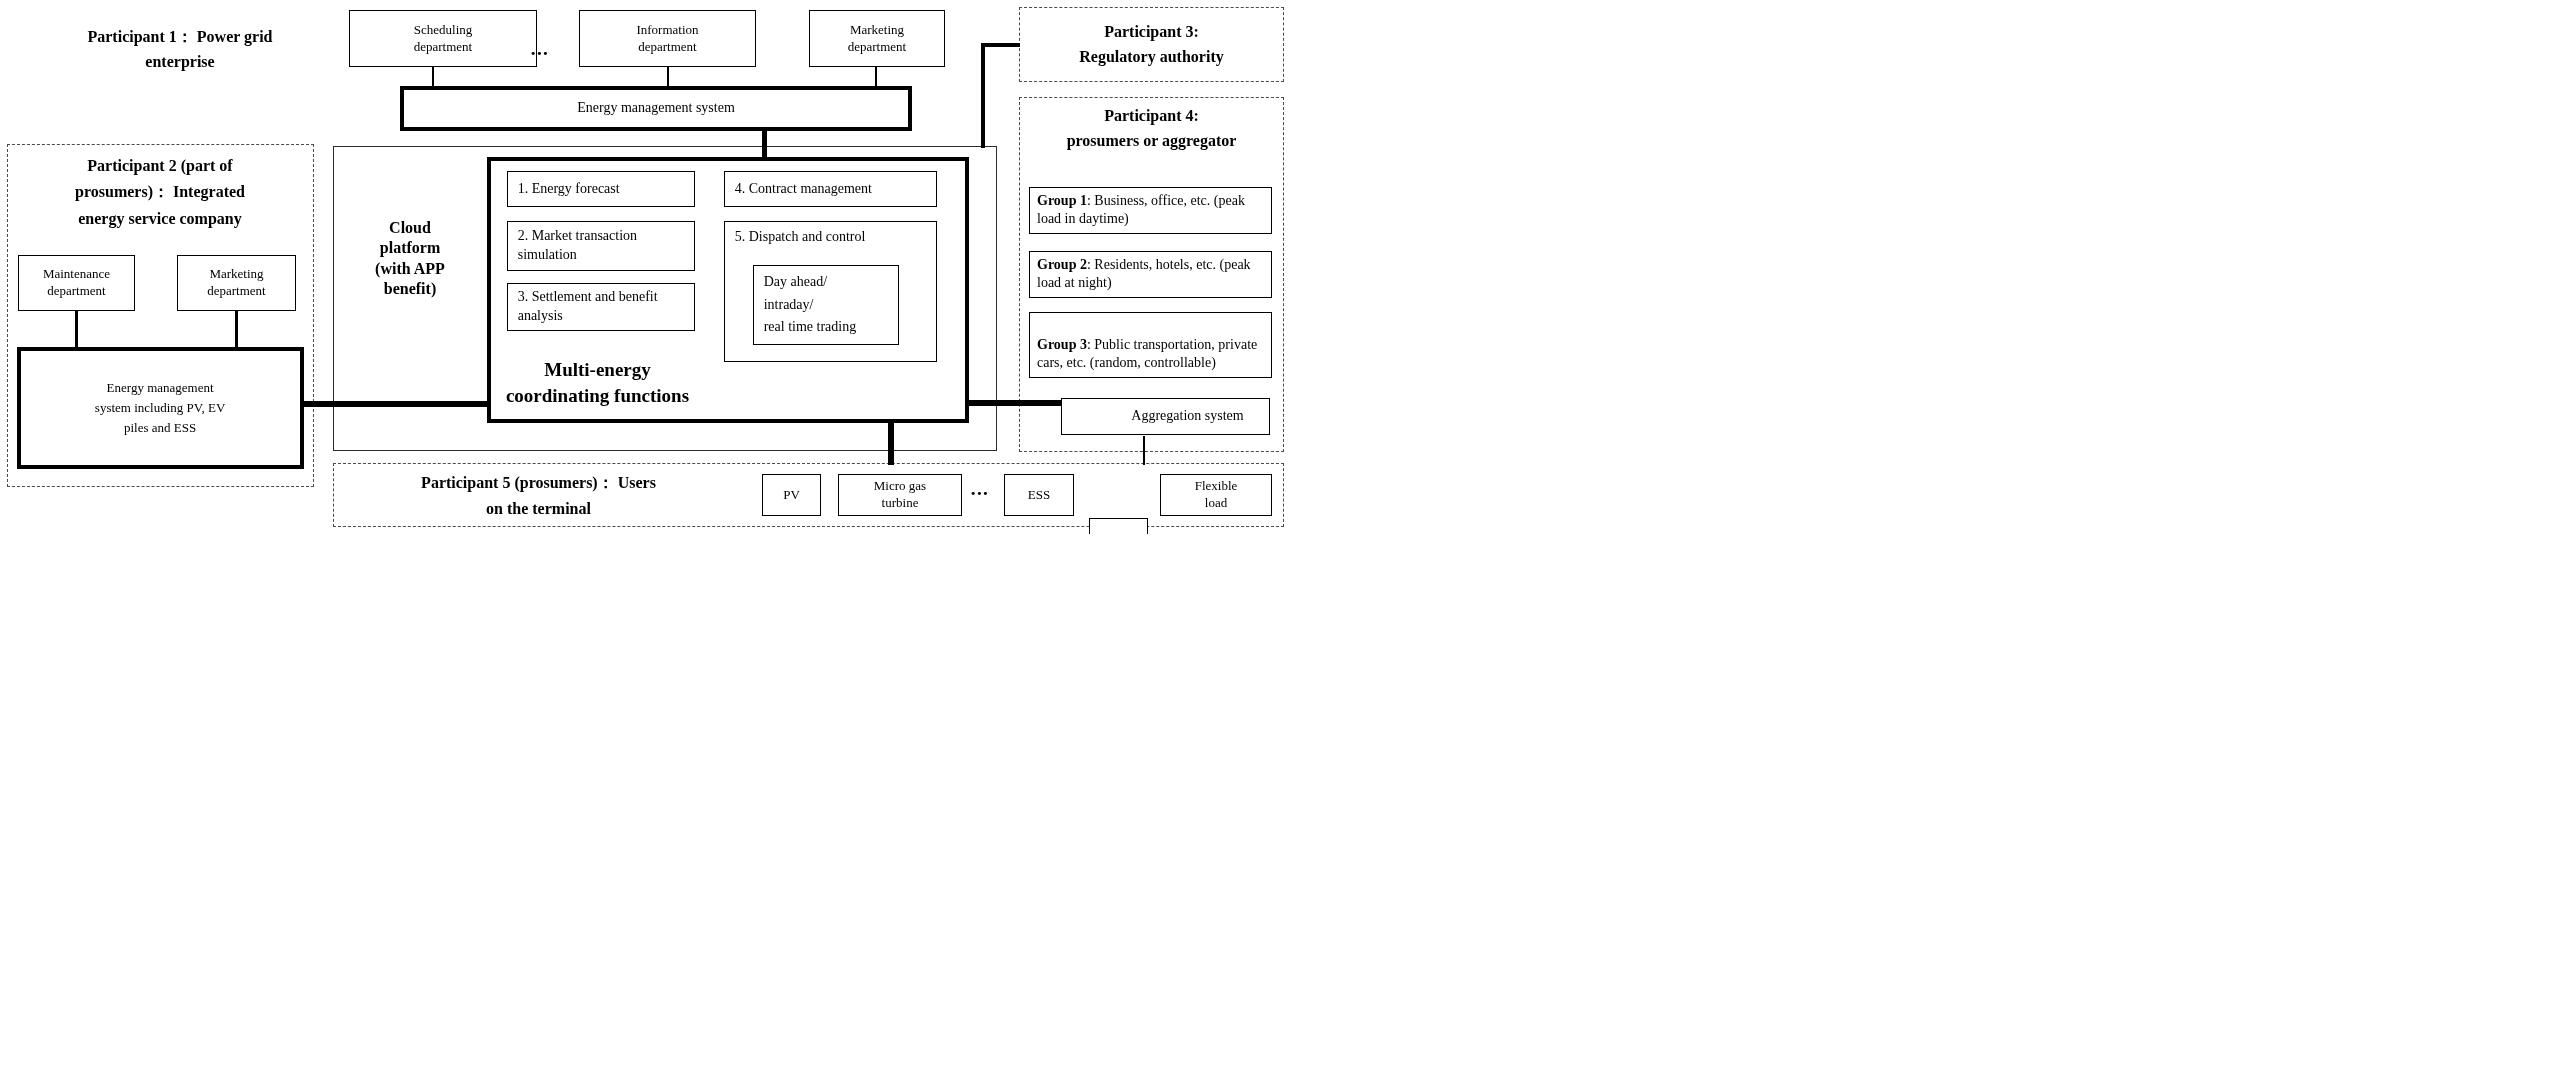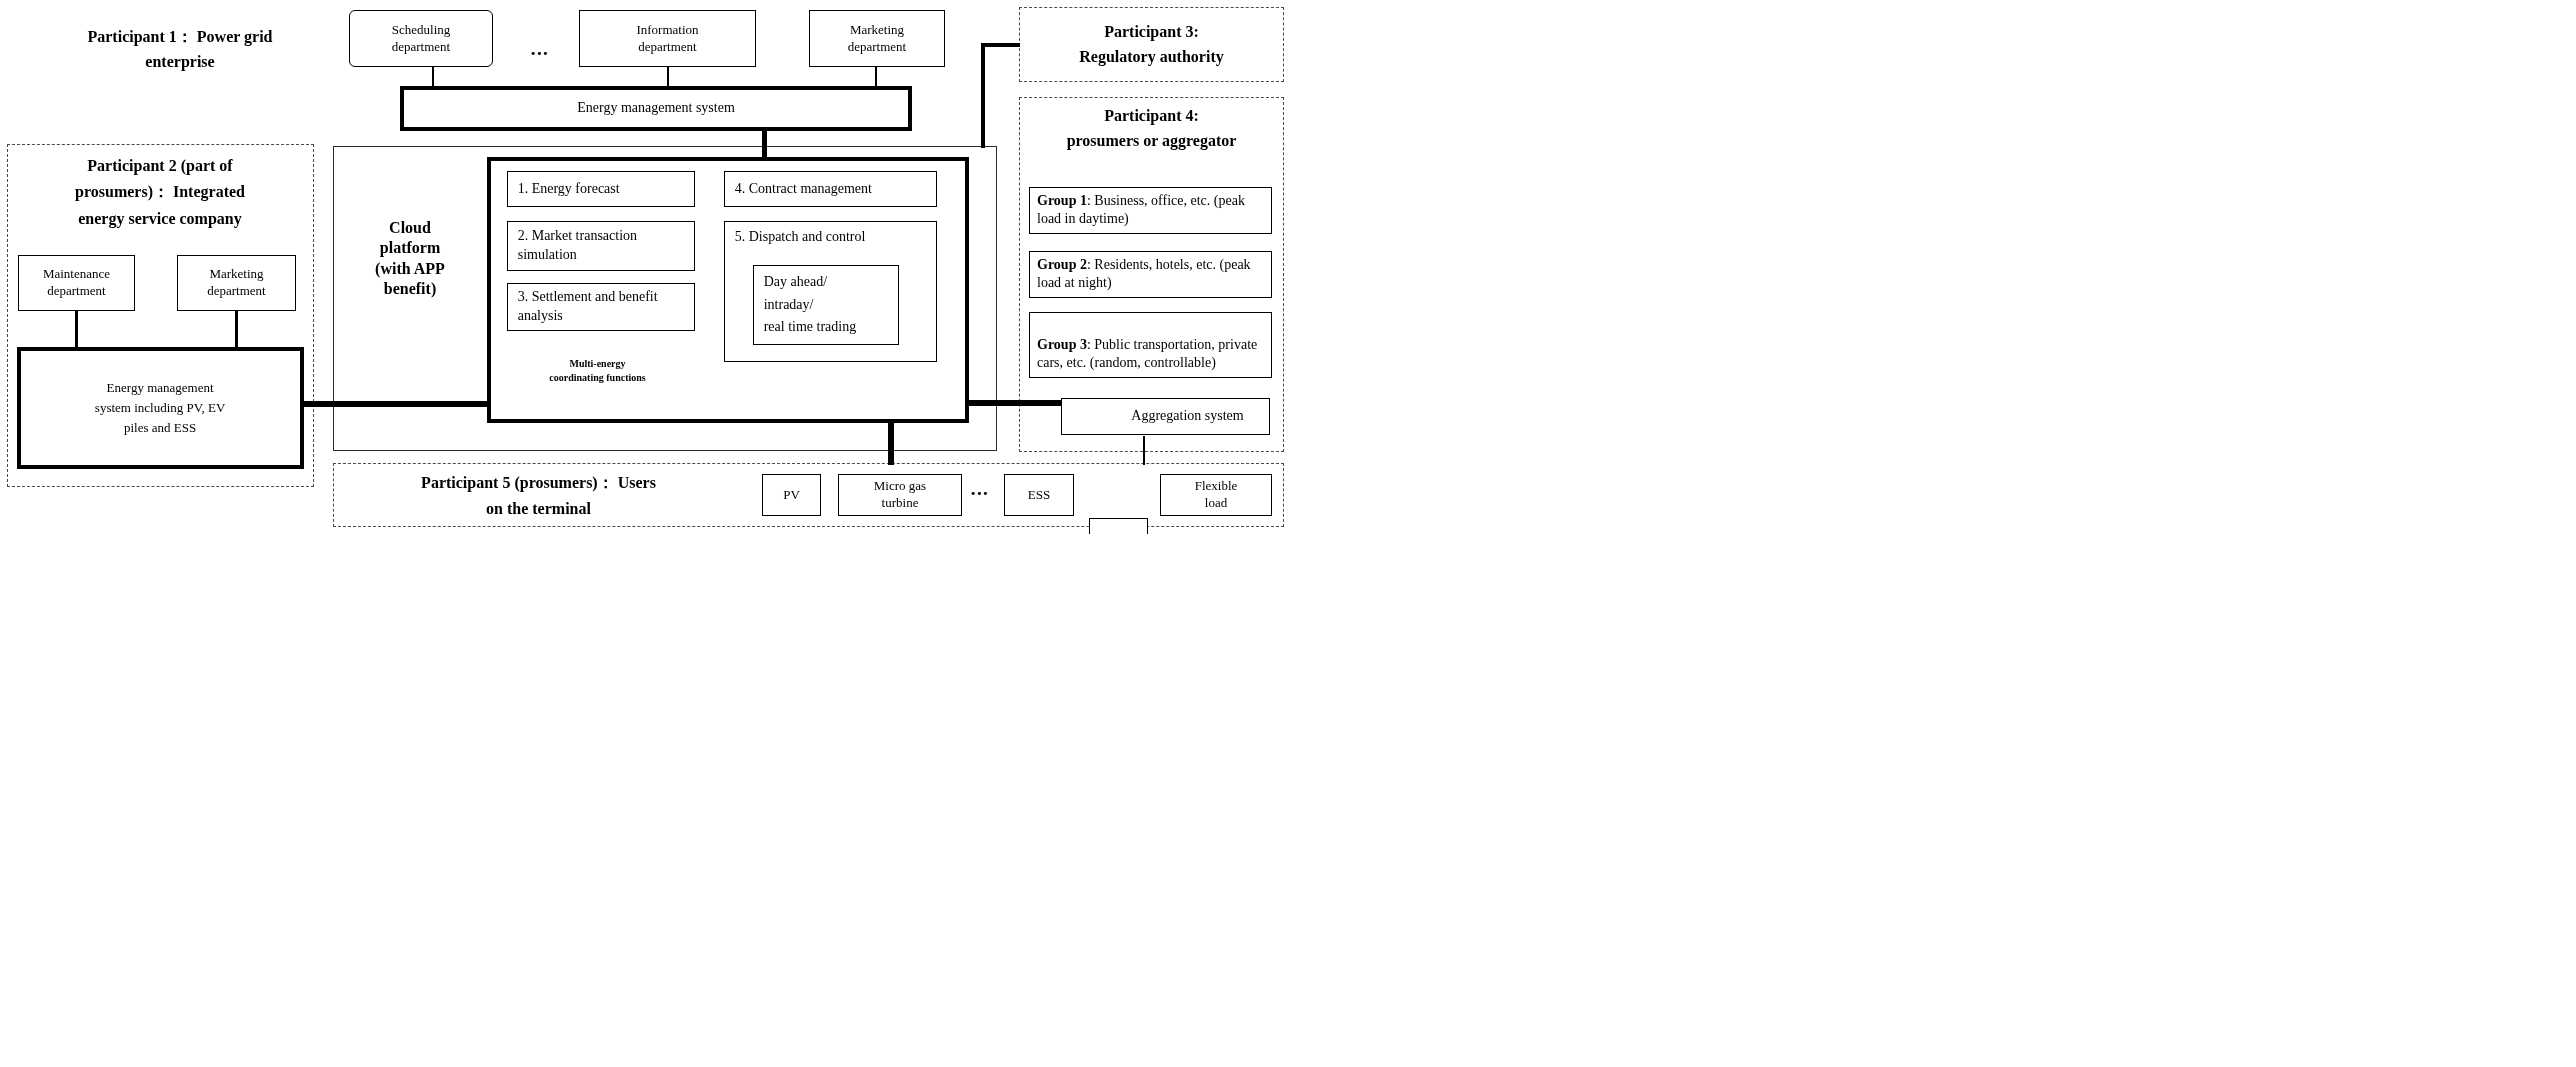--- a/index.html
+++ b/index.html
@@ -93,21 +93,21 @@
   }
 </style>
 </head>
 <body>
 
 <div id="canvas">
 
   <div class="abs ptitle ml" style="left:21px; top:25px; width:318px;">Participant 1： Power grid
 enterprise</div>
 
-  <div class="abs box" style="left:349px; top:10.4px; width:144px; height:57px;border-radius:6px;">
+  <div class="abs box" style="left:349px; top:10.4px; width:188px; height:57px;">
     <span class="ml">Scheduling
 department</span>
   </div>
 
   <div class="abs dots" style="left:522px; top:38px; width:36px;">...</div>
 
   <div class="abs box" style="left:579px; top:10.4px; width:177px; height:57px;">
     <span class="ml">Information
 department</span>
   </div>
@@ -161,21 +161,21 @@
   </div>
 
   <div class="abs fbox fbox-top" style="left:724px; top:221px; width:213px; height:141px;">
     <span>5.  Dispatch and control</span>
   </div>
 
   <div class="abs fbox ml" style="left:753px; top:265px; width:146px; height:80px; line-height:1.6; z-index:5;">Day ahead/
 intraday/
 real time trading</div>
 
-  <div class="abs ptitle ml" style="left:442px; top:357px; width:311px; font-size:10px; line-height:1.35; z-index:5;">Multi-energy
+  <div class="abs ptitle ml" style="left:442px; top:357px; width:311px; font-size:19px; line-height:1.35; z-index:5;">Multi-energy
 coordinating functions</div>
 
   <div class="abs dashed" style="left:7px; top:144px; width:307px; height:343px;"></div>
 
   <div class="abs ptitle ml" style="left:15px; top:153px; width:290px; line-height:1.65;">Participant 2 (part of
 prosumers)： Integrated
 energy service company</div>
 
   <div class="abs box" style="left:18px; top:255px; width:117px; height:56px;">
     <span class="ml">Maintenance

